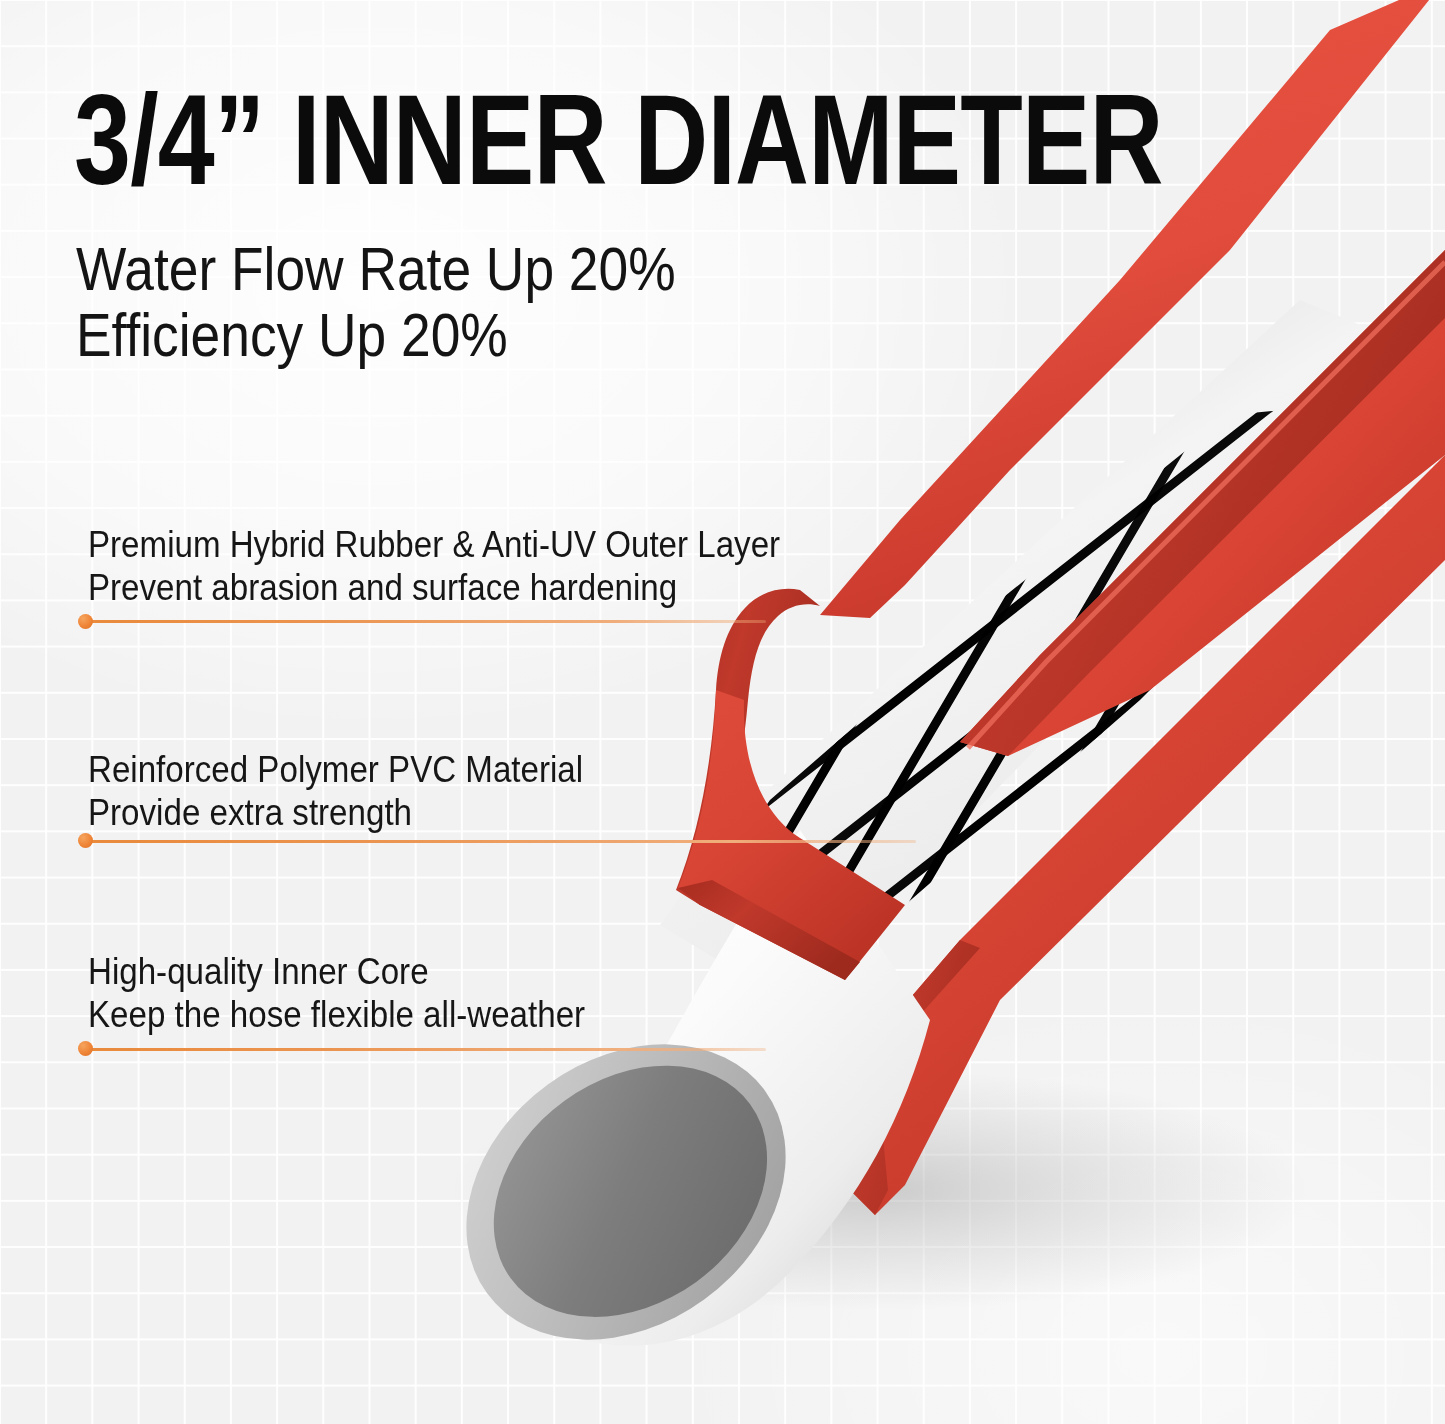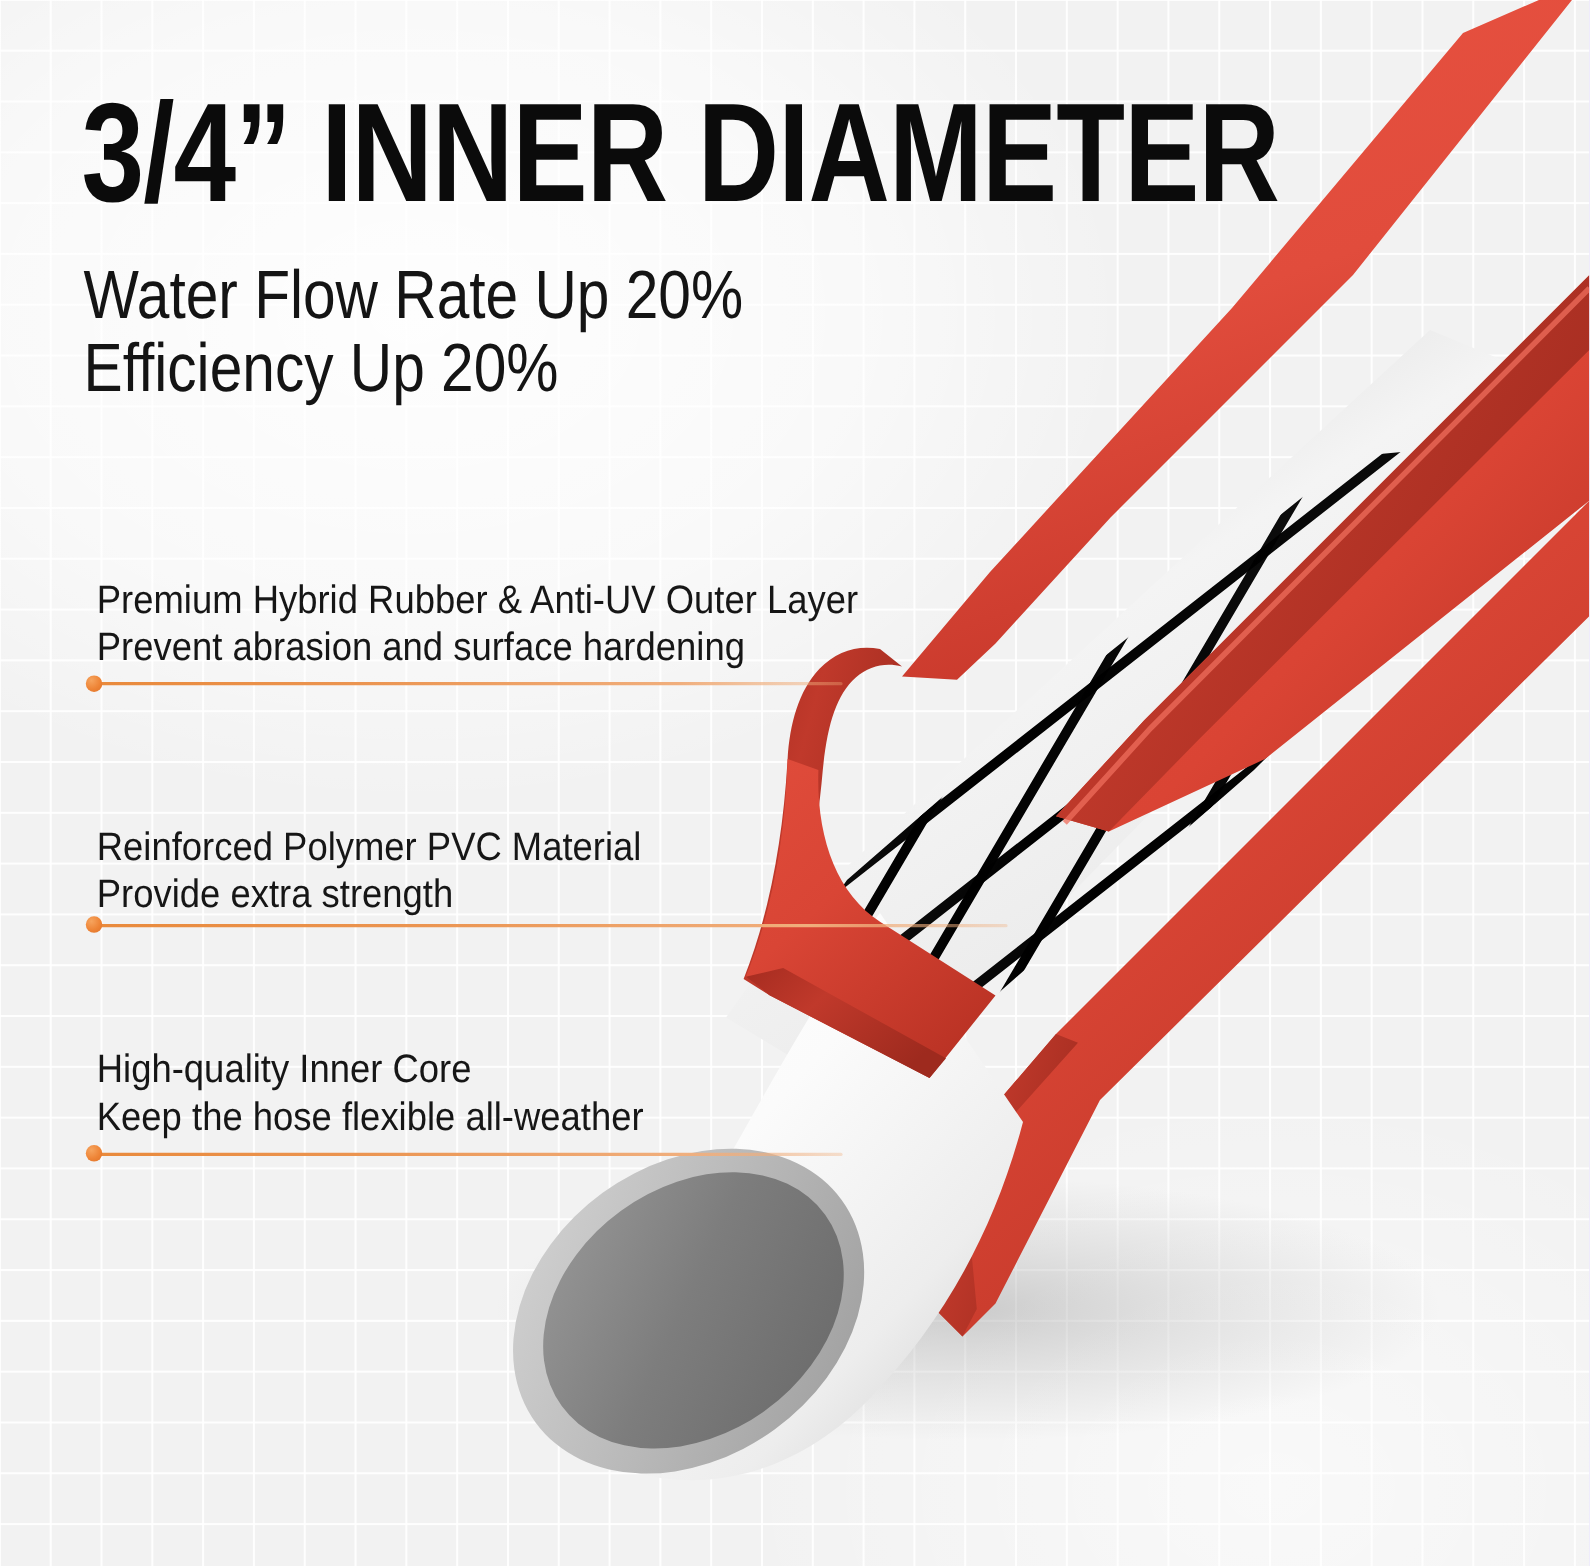--- a/index.html
+++ b/index.html
@@ -5,21 +5,21 @@
   html, body {
     margin: 0;
     padding: 0;
     background: #ffffff;
   }
   #page {
     position: relative;
     width: 1445px;
     height: 1424px;
     overflow: hidden;
-    background: #c4b5fd;
+    background: #4d7c0f;
     font-family: "Liberation Sans", sans-serif;
   }
   
   #grid-bg {
     position: absolute;
     inset: 0;
     background-color: #f2f2f2;
     background-image:
       linear-gradient(to right, rgba(255,255,255,0.95) 1.6px, transparent 1.6px),
       linear-gradient(to bottom, rgba(255,255,255,0.95) 1.6px, transparent 1.6px);

